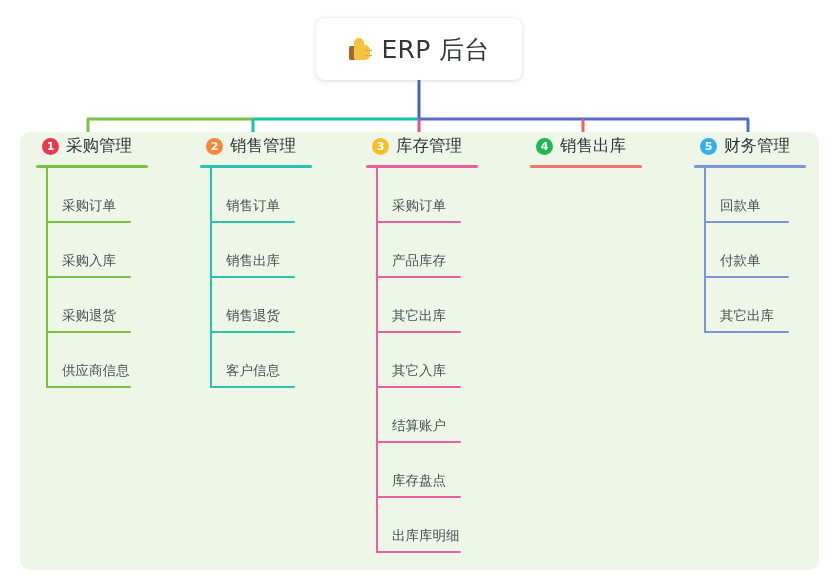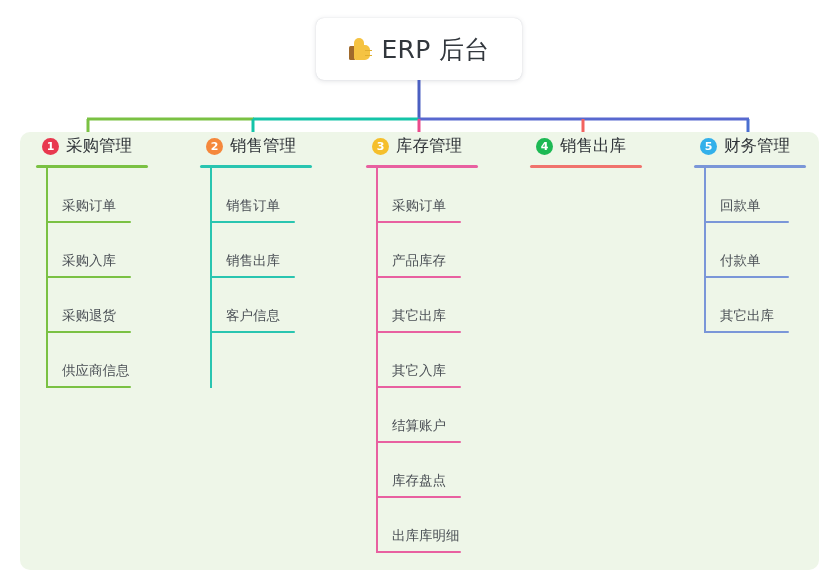--- a/index.html
+++ b/index.html
@@ -226,20 +226,24 @@
           <div class="spine" style="background: rgb(41, 197, 176); height: 220px;"></div>
           <div class="leaf">
             <span class="leaf-label">销售订单</span>
             <div class="leaf-underline" style="background: rgb(41, 197, 176); width: 85px;"></div>
           </div>
           <div class="leaf">
             <span class="leaf-label">销售出库</span>
             <div class="leaf-underline" style="background: rgb(41, 197, 176); width: 85px;"></div>
           </div>
           <div class="leaf">
+            <span class="leaf-label">销售退货</span>
+            <div class="leaf-underline" style="background: rgb(41, 197, 176); width: 85px;"></div>
+          </div>
+          <div class="leaf">
             <span class="leaf-label">客户信息</span>
             <div class="leaf-underline" style="background: rgb(41, 197, 176); width: 85px;"></div>
           </div>
         </div>
       </div>
       <div class="branch" style="left: 346px; width: 150px;">
         <div class="branch-head">
           <span class="badge" style="background: rgb(245, 191, 44);">3</span>
           <span class="branch-title">库存管理</span>
         </div>

